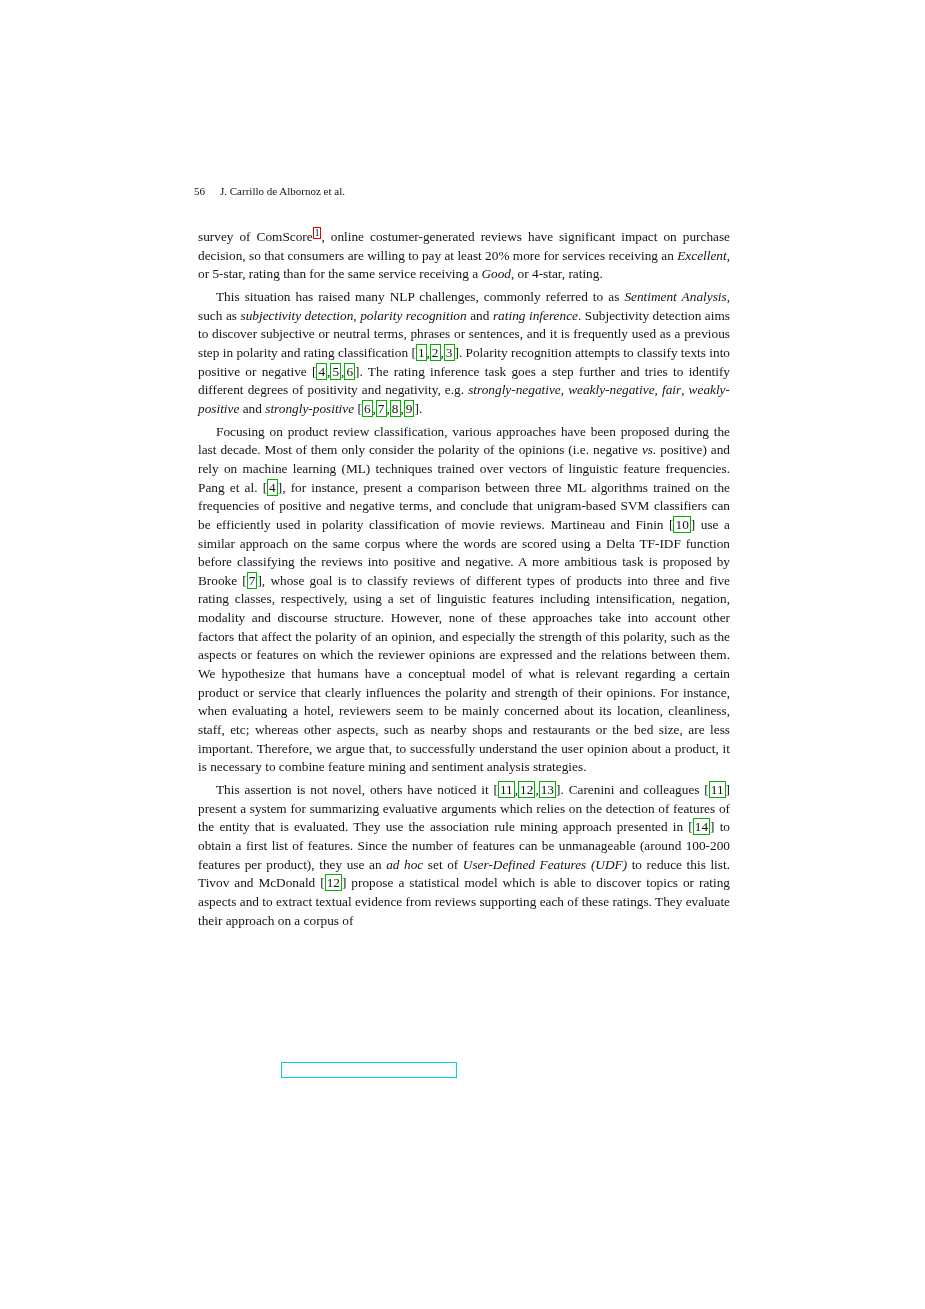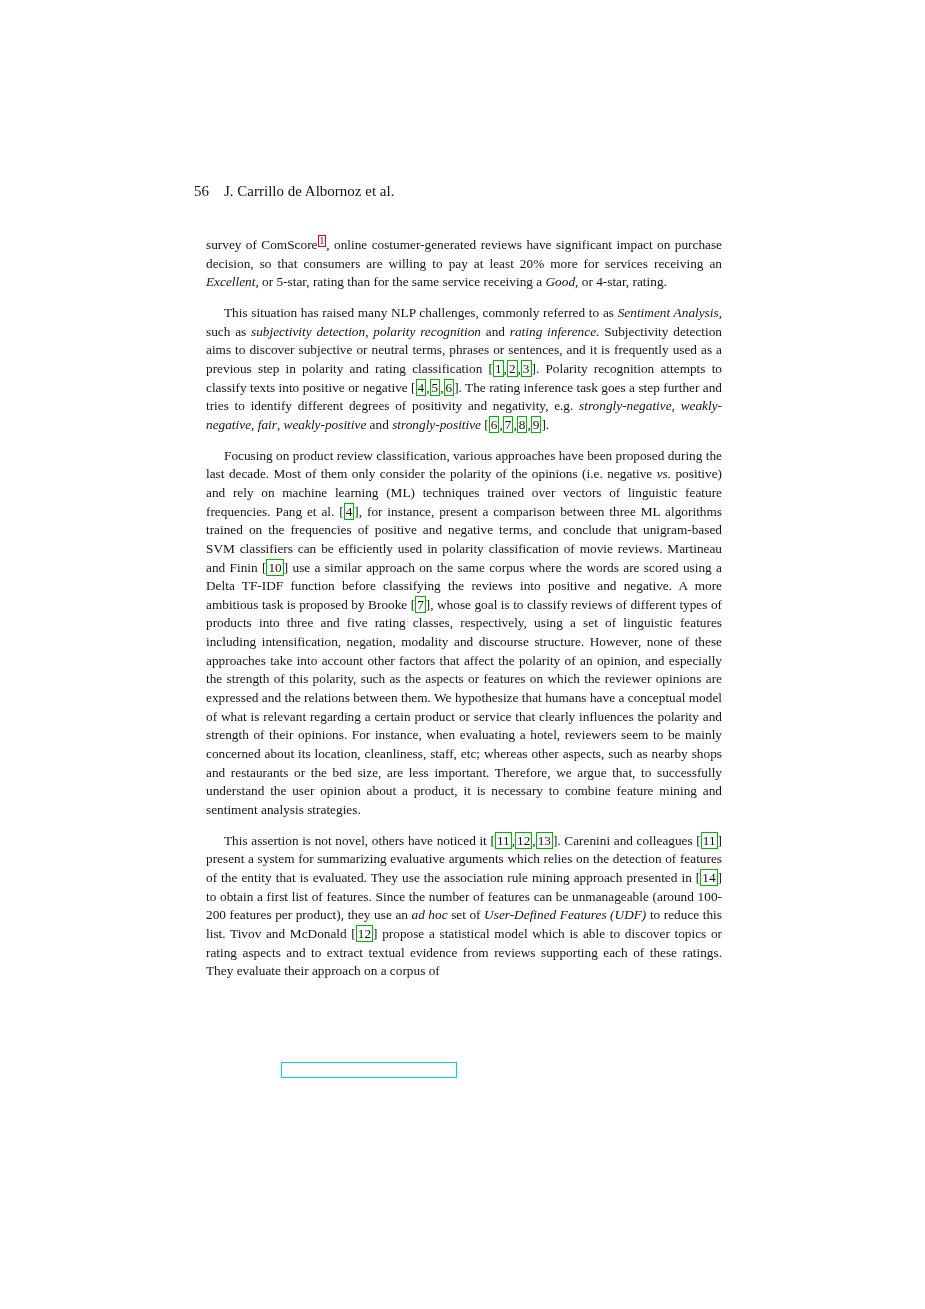--- a/index.html
+++ b/index.html
@@ -13,35 +13,35 @@
     background: #ffffff;
     color: #141414;
     font-family: "Liberation Serif", "DejaVu Serif", serif;
     overflow: hidden;
   }
   .running-head {
     position: absolute;
     left: 194px;
     top: 184px;
     width: 540px;
-    font-size: 15px;
+    font-size: 11px;
     line-height: 15px;
     white-space: nowrap;
   }
   .running-head .rt { margin-left: 15px; }
   .body-text {
     position: absolute;
     left: 194px;
     top: 224px;
     width: 540px;
     font-size: 13.3px;
     line-height: 18.65px;
     text-align: justify;
   }
-  .para { margin: 12px; padding: 0; }
+  .para { margin: 4px; padding: 0; }
   .para.indent { text-indent: 18px; }
   .it { font-style: italic; }
   .citebox {
     color: #141414;
     text-decoration: none;
     border: 1px solid var(--cite-border, #00b200);
     padding: 0 1px;
     cursor: pointer;
   }
   .fnsup {

